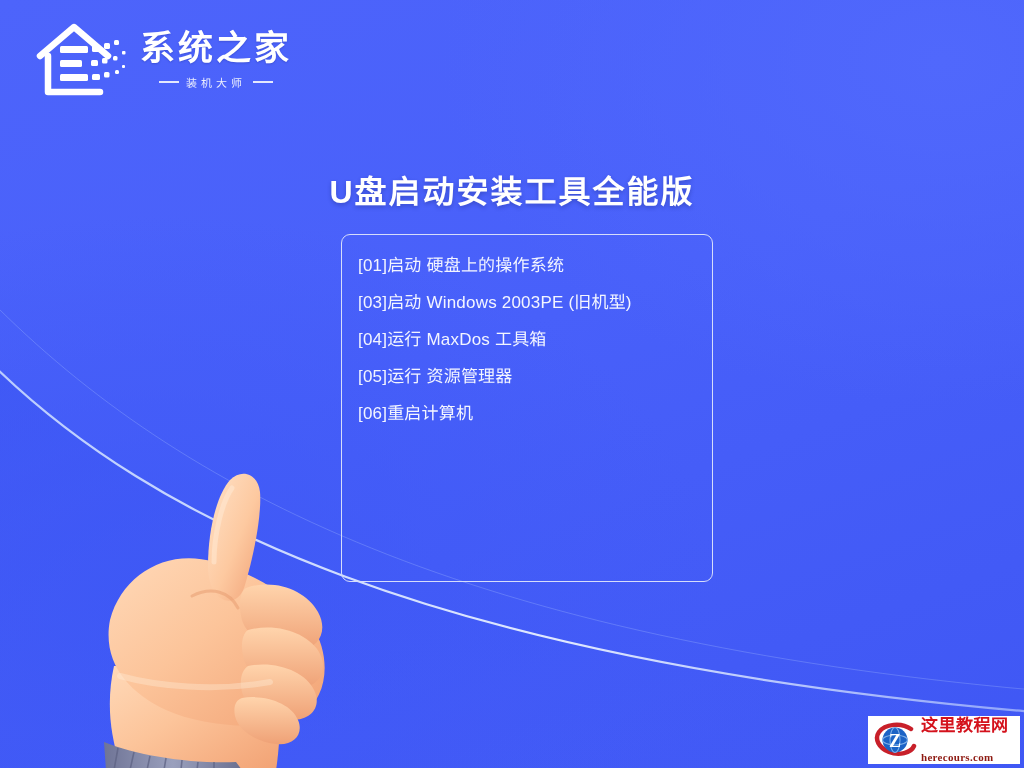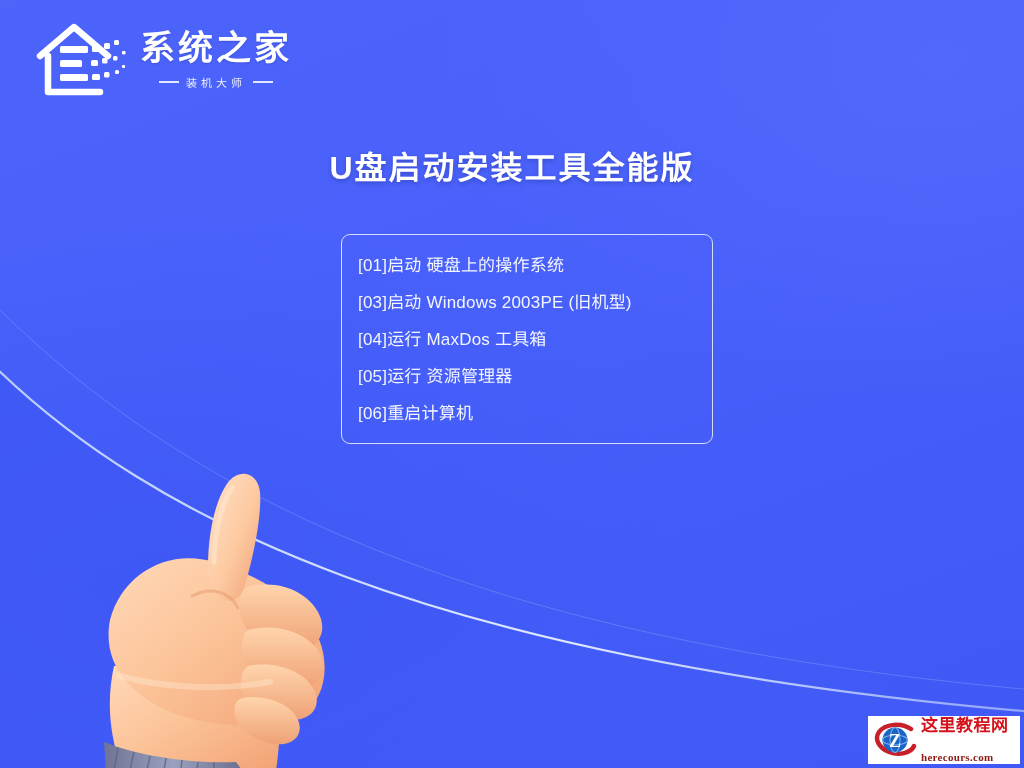--- a/index.html
+++ b/index.html
@@ -79,36 +79,36 @@
     height: 1.5px;
     background: #eceffd;
     opacity: .95;
   }
 
   
   .title {
     position: absolute;
     left: 0;
     right: 0;
-    top: 142px;
+    top: 166px;
     text-align: center;
     color: #ffffff;
     font-size: 32px;
     font-weight: bold;
     letter-spacing: 2px;
     text-shadow: 0 2px 4px rgba(18,26,100,.30);
   }
 
   
   .menu-box {
     position: absolute;
     left: 341px;
     top: 234px;
     width: 372px;
-    height: 210px;
+    height: 348px;
     border: 1.6px solid #d6ddfb;
     border-radius: 9px;
     box-sizing: border-box;
     padding: 17px 0 0 0;
   }
   .menu-list {
     list-style: none;
     margin: 0;
     padding: 0;
   }

